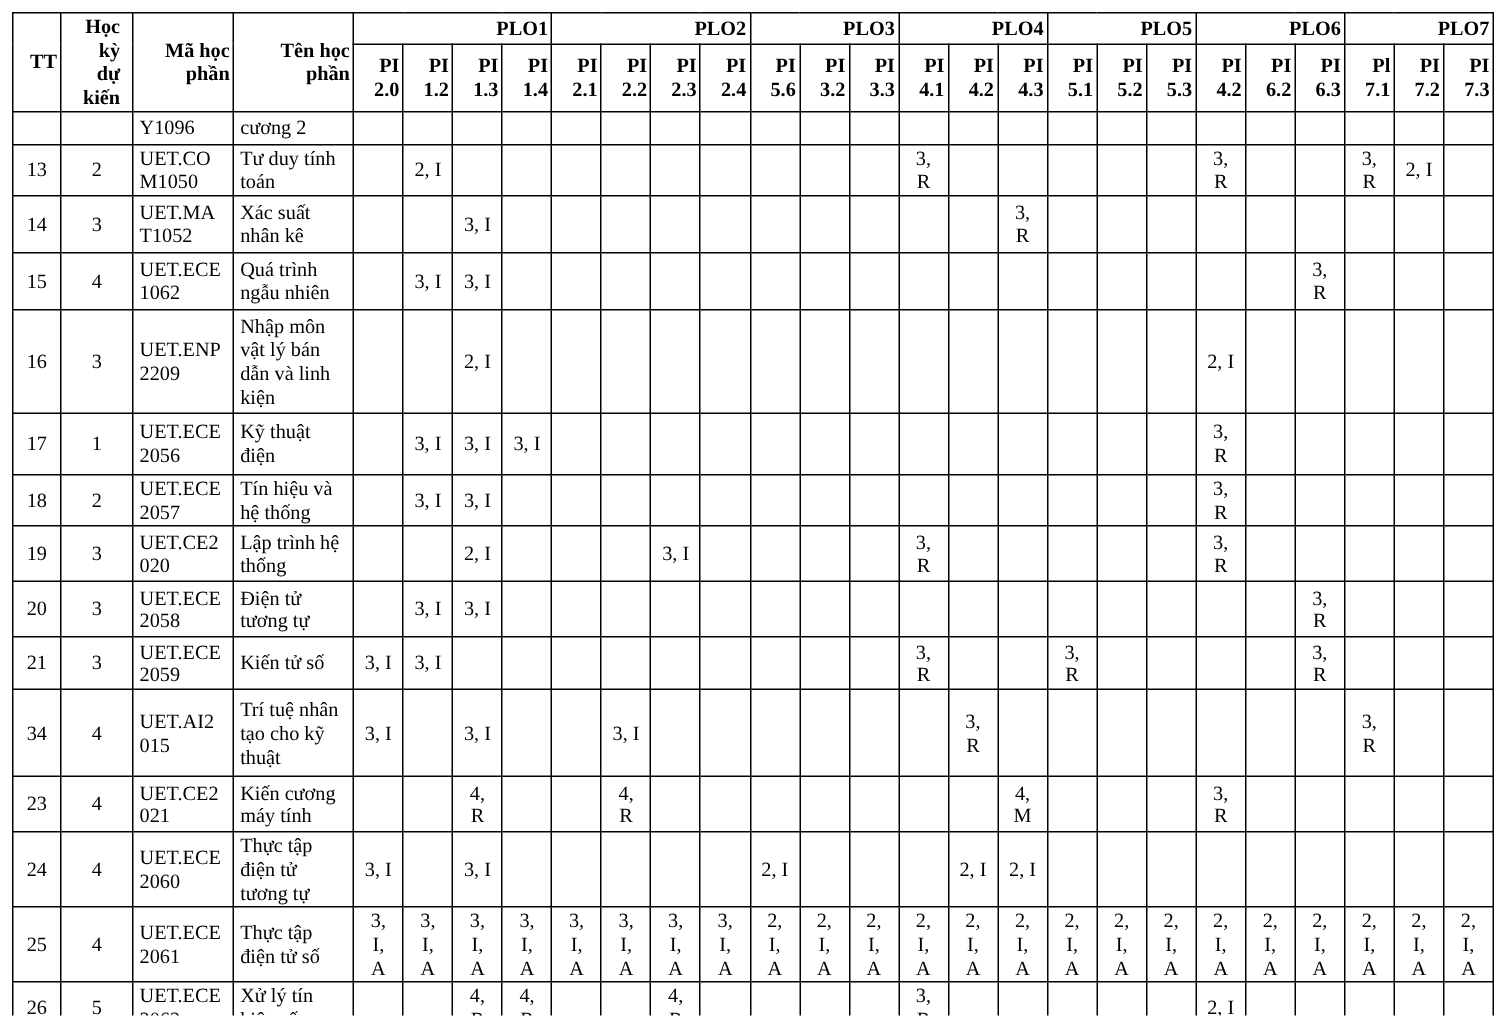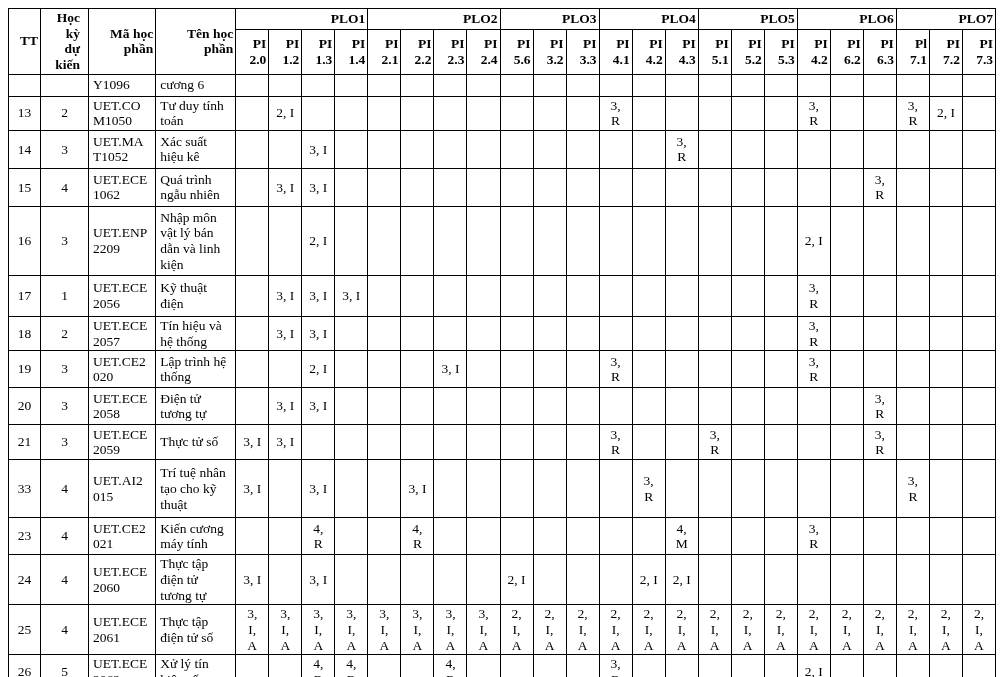--- a/index.html
+++ b/index.html
@@ -123,21 +123,21 @@
           <th>Pl 7.1</th>
           <th>PI 7.2</th>
           <th>PI 7.3</th>
         </tr>
     </thead>
     <tbody id="tbody">
         <tr>
           <td></td>
           <td></td>
           <td class="l code">Y1096</td>
-          <td class="l">cương 6</td>
+          <td class="l">cương 2</td>
           <td></td>
           <td></td>
           <td></td>
           <td></td>
           <td></td>
           <td></td>
           <td></td>
           <td></td>
           <td></td>
           <td></td>
@@ -181,21 +181,21 @@
           <td></td>
           <td></td>
           <td>3, R</td>
           <td>2, I</td>
           <td></td>
         </tr>
         <tr>
           <td>14</td>
           <td>3</td>
           <td class="l code">UET.MAT1052</td>
-          <td class="l">Xác suất hiệu kê</td>
+          <td class="l">Xác suất nhân kê</td>
           <td></td>
           <td></td>
           <td>3, I</td>
           <td></td>
           <td></td>
           <td></td>
           <td></td>
           <td></td>
           <td></td>
           <td></td>
@@ -384,47 +384,47 @@
           <td></td>
           <td>3, R</td>
           <td></td>
           <td></td>
           <td></td>
         </tr>
         <tr>
           <td>21</td>
           <td>3</td>
           <td class="l code">UET.ECE2059</td>
-          <td class="l">Thực tử số</td>
-          <td>3, I</td>
-          <td>3, I</td>
-          <td></td>
-          <td></td>
-          <td></td>
-          <td></td>
-          <td></td>
-          <td></td>
-          <td></td>
-          <td></td>
-          <td></td>
-          <td>3, R</td>
-          <td></td>
-          <td></td>
-          <td>3, R</td>
-          <td></td>
-          <td></td>
-          <td></td>
-          <td></td>
-          <td>3, R</td>
-          <td></td>
-          <td></td>
-          <td></td>
-        </tr>
-        <tr>
-          <td>33</td>
+          <td class="l">Kiến tử số</td>
+          <td>3, I</td>
+          <td>3, I</td>
+          <td></td>
+          <td></td>
+          <td></td>
+          <td></td>
+          <td></td>
+          <td></td>
+          <td></td>
+          <td></td>
+          <td></td>
+          <td>3, R</td>
+          <td></td>
+          <td></td>
+          <td>3, R</td>
+          <td></td>
+          <td></td>
+          <td></td>
+          <td></td>
+          <td>3, R</td>
+          <td></td>
+          <td></td>
+          <td></td>
+        </tr>
+        <tr>
+          <td>34</td>
           <td>4</td>
           <td class="l code">UET.AI2015</td>
           <td class="l">Trí tuệ nhân tạo cho kỹ thuật</td>
           <td>3, I</td>
           <td></td>
           <td>3, I</td>
           <td></td>
           <td></td>
           <td>3, I</td>
           <td></td>

